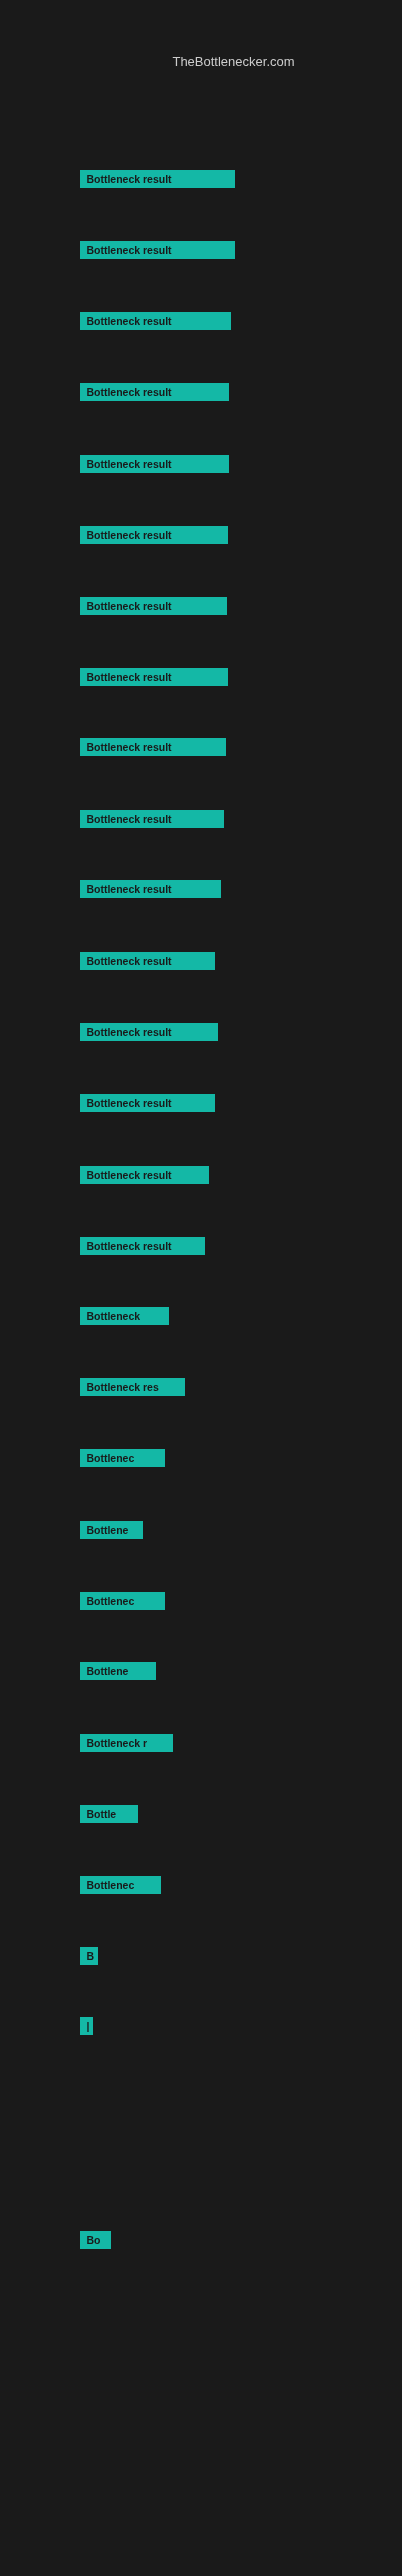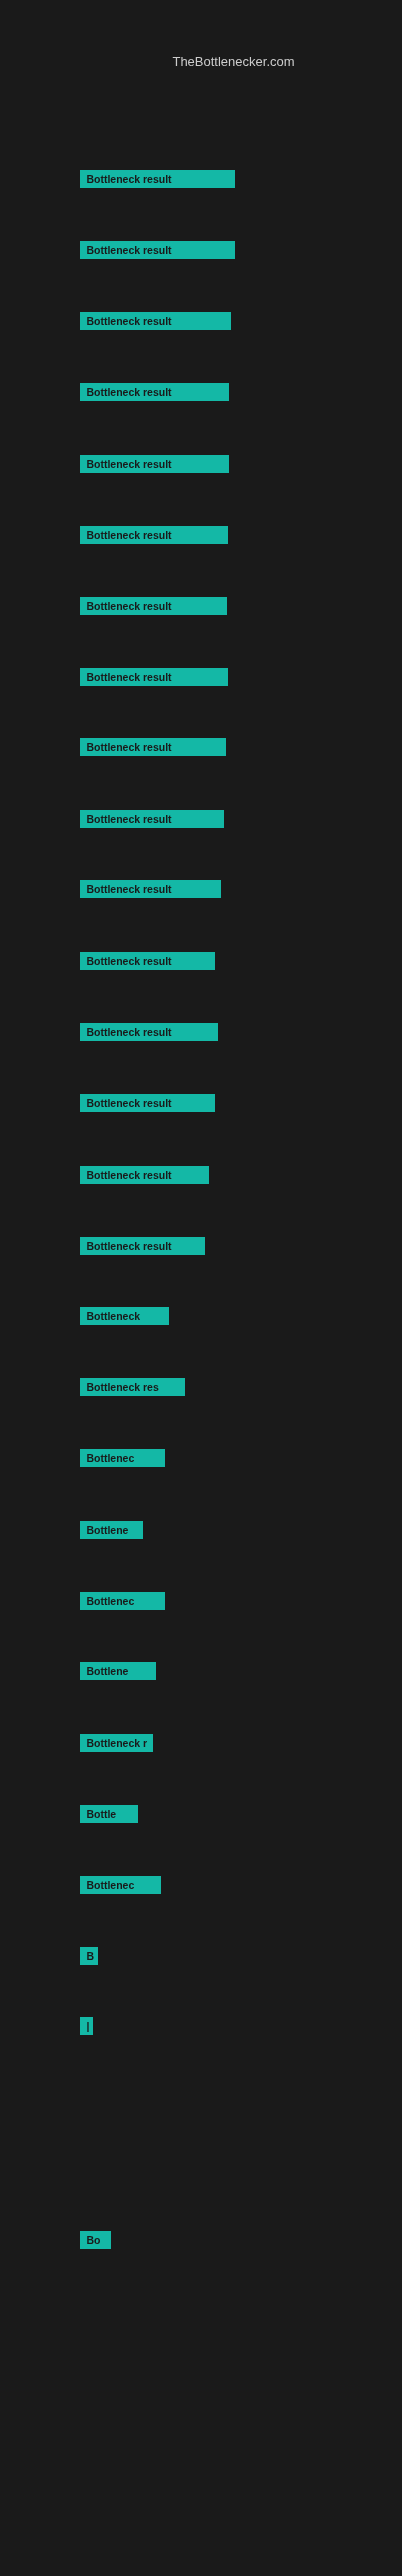--- a/index.html
+++ b/index.html
@@ -63,20 +63,20 @@
     <div class="bottleneck-item" style="top: 899px; left: 0px;"><span class="bottleneck-label" style="max-width: 138px; width: 138px;">Bottleneck result</span></div>
     <div class="bottleneck-item" style="top: 970px; left: 0px;"><span class="bottleneck-label" style="max-width: 135px; width: 135px;">Bottleneck result</span></div>
     <div class="bottleneck-item" style="top: 1042px; left: 0px;"><span class="bottleneck-label" style="max-width: 129px; width: 129px;">Bottleneck result</span></div>
     <div class="bottleneck-item" style="top: 1113px; left: 0px;"><span class="bottleneck-label" style="max-width: 125px; width: 125px;">Bottleneck result</span></div>
     <div class="bottleneck-item" style="top: 1183px; left: 0px;"><span class="bottleneck-label" style="max-width: 89px; width: 90px;">Bottleneck</span></div>
     <div class="bottleneck-item" style="top: 1254px; left: 0px;"><span class="bottleneck-label" style="max-width: 105px; width: 127px;">Bottleneck res</span></div>
     <div class="bottleneck-item" style="top: 1325px; left: 0px;"><span class="bottleneck-label" style="max-width: 85px; width: 85px;">Bottlenec</span></div>
     <div class="bottleneck-item" style="top: 1397px; left: 0px;"><span class="bottleneck-label" style="max-width: 63px; width: 63px;">Bottlene</span></div>
     <div class="bottleneck-item" style="top: 1468px; left: 0px;"><span class="bottleneck-label" style="max-width: 85px; width: 85px;">Bottlenec</span></div>
     <div class="bottleneck-item" style="top: 1538px; left: 0px;"><span class="bottleneck-label" style="max-width: 76px; width: 76px;">Bottlene</span></div>
-    <div class="bottleneck-item" style="top: 1610px; left: 0px;"><span class="bottleneck-label" style="max-width: 93px; width: 73px;">Bottleneck r</span></div>
+    <div class="bottleneck-item" style="top: 1610px; left: 0px;"><span class="bottleneck-label" style="max-width: 93px; width: 93px;">Bottleneck r</span></div>
     <div class="bottleneck-item" style="top: 1681px; left: 0px;"><span class="bottleneck-label" style="max-width: 58px; width: 78px;">Bottle</span></div>
     <div class="bottleneck-item" style="top: 1752px; left: 0px;"><span class="bottleneck-label" style="max-width: 81px; width: 81px;">Bottlenec</span></div>
     <div class="bottleneck-item" style="top: 1823px; left: 0px;"><span class="bottleneck-label" style="max-width: 17.7px; width: 17.7px;">B</span></div>
     <div class="bottleneck-item" style="top: 1893px; left: 0px;"><span class="bottleneck-label" style="max-width: 6.4px; width: 6.4px;">|</span></div>
     <div class="bottleneck-item" style="top: 2107px; left: 0px;"><span class="bottleneck-label" style="max-width: 31px; width: 31px;">Bo</span></div>
   </div>
 
 
 </body></html>

